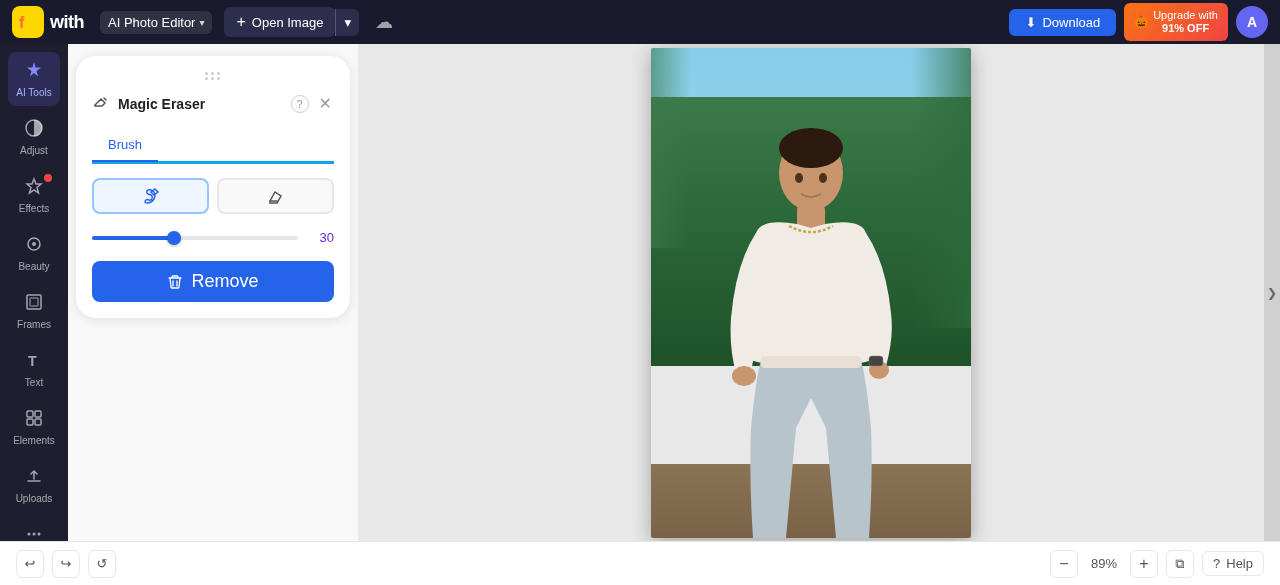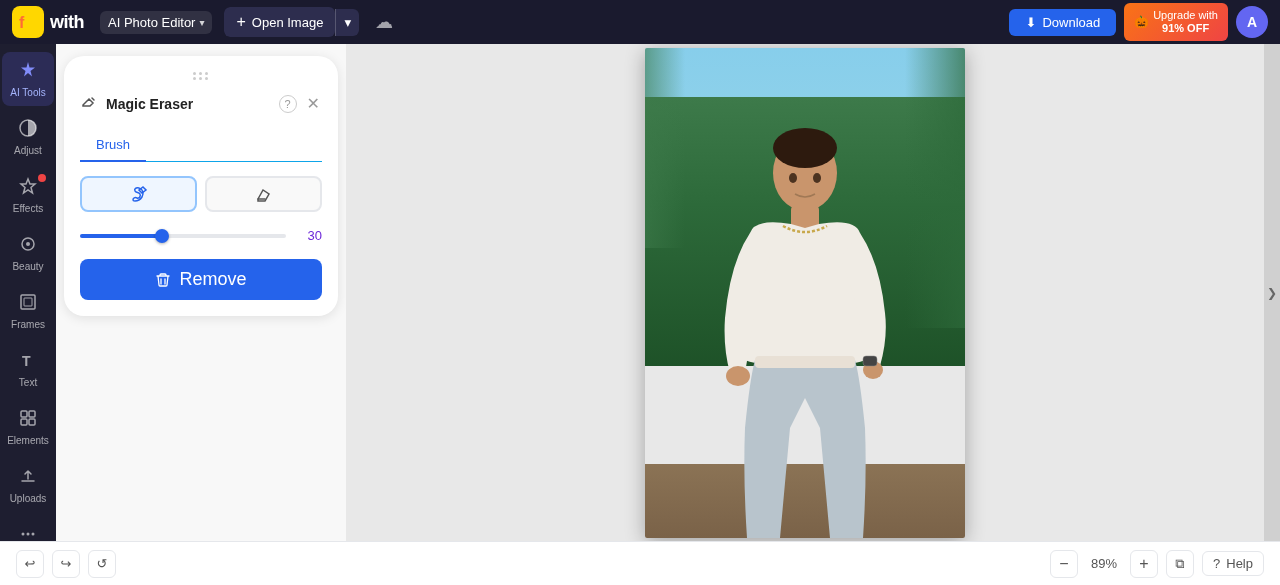--- a/index.html
+++ b/index.html
@@ -115,21 +115,21 @@
 
     
     .main-area {
       display: flex;
       flex: 1;
       overflow: hidden;
     }
 
     
     .left-sidebar {
-      width: 56px;
+      width: 68px;
       background: #1e1e30;
       display: flex;
       flex-direction: column;
       align-items: center;
       padding: 8px 8px;
       gap: 4px;
       flex-shrink: 0;
     }
     .sidebar-item {
       display: flex;
@@ -228,21 +228,21 @@
       border: none;
       color: #999;
       cursor: pointer;
       font-size: 16px;
       padding: 2px;
     }
 
     
     .tabs {
       display: flex;
-      border-bottom: 1px solid #0ea5e9;
+      border-bottom: 3px solid #0ea5e9;
       margin-bottom: 14px;
       margin-top: 14px;
     }
     .tab {
       padding: 8px 16px;
       font-size: 13px;
       cursor: pointer;
       border: none;
       background: none;
       color: #888;

